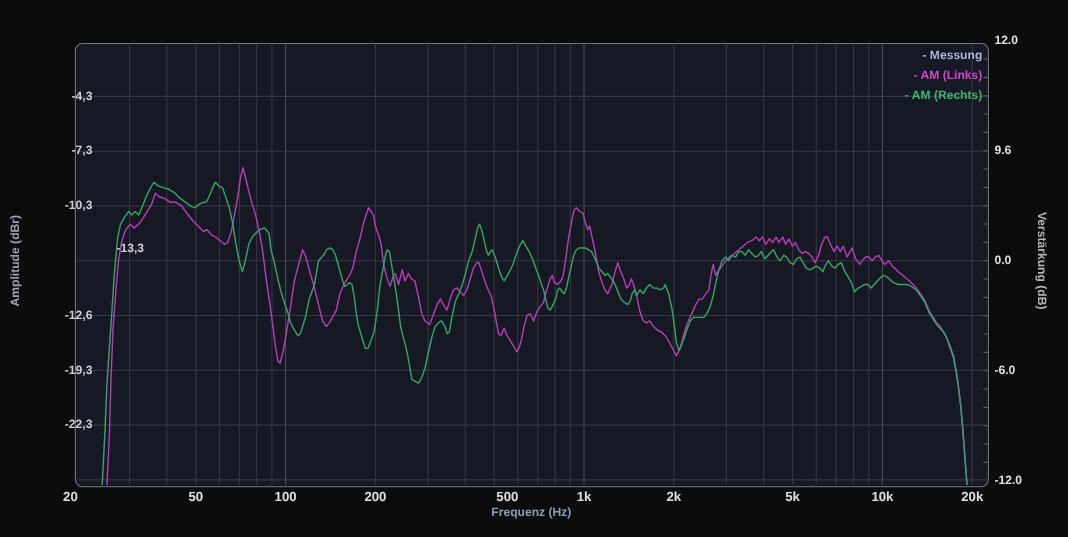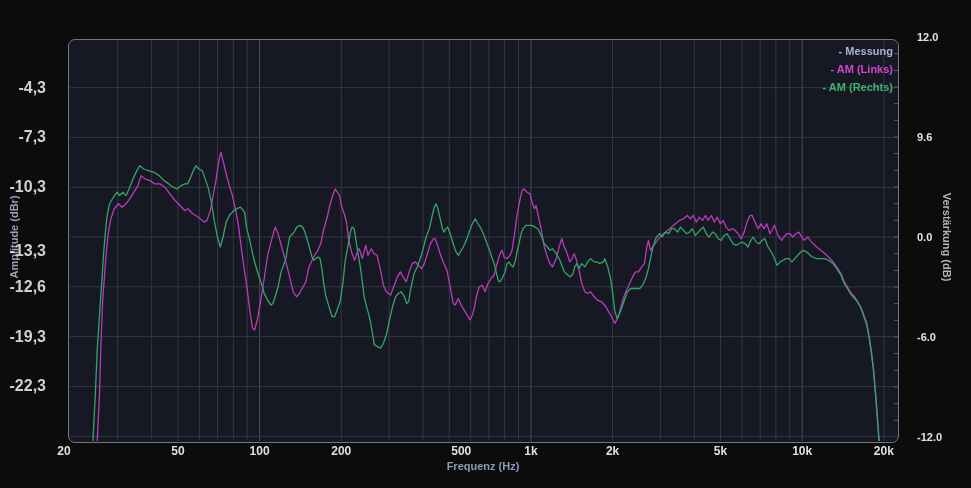--- a/index.html
+++ b/index.html
@@ -3,24 +3,24 @@
 <meta charset="utf-8">
 <style>
   html,body{margin:0;padding:0;background:#0c0c0c;}
   #screen{position:relative;width:971px;height:488px;background:#0c0c0c;overflow:hidden;
           font-family:"Liberation Sans",sans-serif;}
   .title{position:absolute;top:11px;left:0;width:100%;text-align:center;
          font-size:12px;font-weight:bold;color:#d6d6d6;letter-spacing:.2px;}
   .plot-border{position:absolute;left:68px;top:39px;width:829px;height:402px;
          background:#161923;border:1px solid #72767f;border-radius:7px;}
   svg{position:absolute;left:70px;top:40px;}
-  .ylab-left{position:absolute;left:0;width:46px;text-align:right;
-         font-size:16px;font-weight:bold;color:#d0d0d0;transform:translateY(-50%);}
+  .ylab-left{position:absolute;left:0;width:84px;text-align:right;
+         font-size:11px;font-weight:bold;color:#d0d0d0;transform:translateY(-50%);}
   .ylab-right{position:absolute;left:904px;font-size:11px;font-weight:bold;
-         color:#e2e2e2;transform:translateY(-50%);margin-left:13px;}
+         color:#e2e2e2;transform:translateY(-50%);}
   .xlab{position:absolute;top:444px;font-size:12px;font-weight:bold;color:#e0e0e0;
          transform:translateX(-50%);}
   .axis-title-left{position:absolute;left:14px;top:237px;transform:translate(-50%,-50%) rotate(-90deg);
          font-size:11px;font-weight:bold;color:#98a0b4;white-space:nowrap;}
   .axis-title-right{position:absolute;left:947px;top:237px;transform:translate(-50%,-50%) rotate(90deg);
          font-size:11px;font-weight:bold;color:#b5b5b5;white-space:nowrap;}
   .axis-title-bottom{position:absolute;left:483px;top:460px;transform:translateX(-50%);
          font-size:11px;font-weight:bold;color:#8c9cb8;}
   .legend{position:absolute;top:42px;right:78px;text-align:right;line-height:18px;}
   .legend-row{font-size:11px;font-weight:bold;white-space:nowrap;}
@@ -97,21 +97,21 @@
   <div class="axis-title-bottom">Frequenz (Hz)</div>
   <div class="legend" id="legend">
       <div class="legend-row" style="color: rgb(168, 180, 214);">- Messung</div>
       <div class="legend-row" style="color: rgb(207, 70, 207);">- AM (Links)</div>
       <div class="legend-row" style="color: rgb(60, 180, 110);">- AM (Rechts)</div>
     </div>
   <div id="ylabs-left">
       <div class="ylab-left" style="top: 87.642px;">-4,3</div>
       <div class="ylab-left" style="top: 137.442px;">-7,3</div>
       <div class="ylab-left" style="top: 187.242px;">-10,3</div>
-      <div class="ylab-left" style="top: 251px;">-13,3</div>
+      <div class="ylab-left" style="top: 226px; padding-left: 47px;">-13,3</div>
       <div class="ylab-left" style="top: 286.842px;">-12,6</div>
       <div class="ylab-left" style="top: 336.642px;">-19,3</div>
       <div class="ylab-left" style="top: 386.442px;">-22,3</div>
     </div>
   <div id="ylabs-right">
       <div class="ylab-right" style="top: 36.996px;">12.0</div>
       <div class="ylab-right" style="top: 136.998px;">9.6</div>
       <div class="ylab-right" style="top: 237px;">0.0</div>
       <div class="ylab-right" style="top: 337.002px;">-6.0</div>
       <div class="ylab-right" style="top: 437.004px;">-12.0</div>

